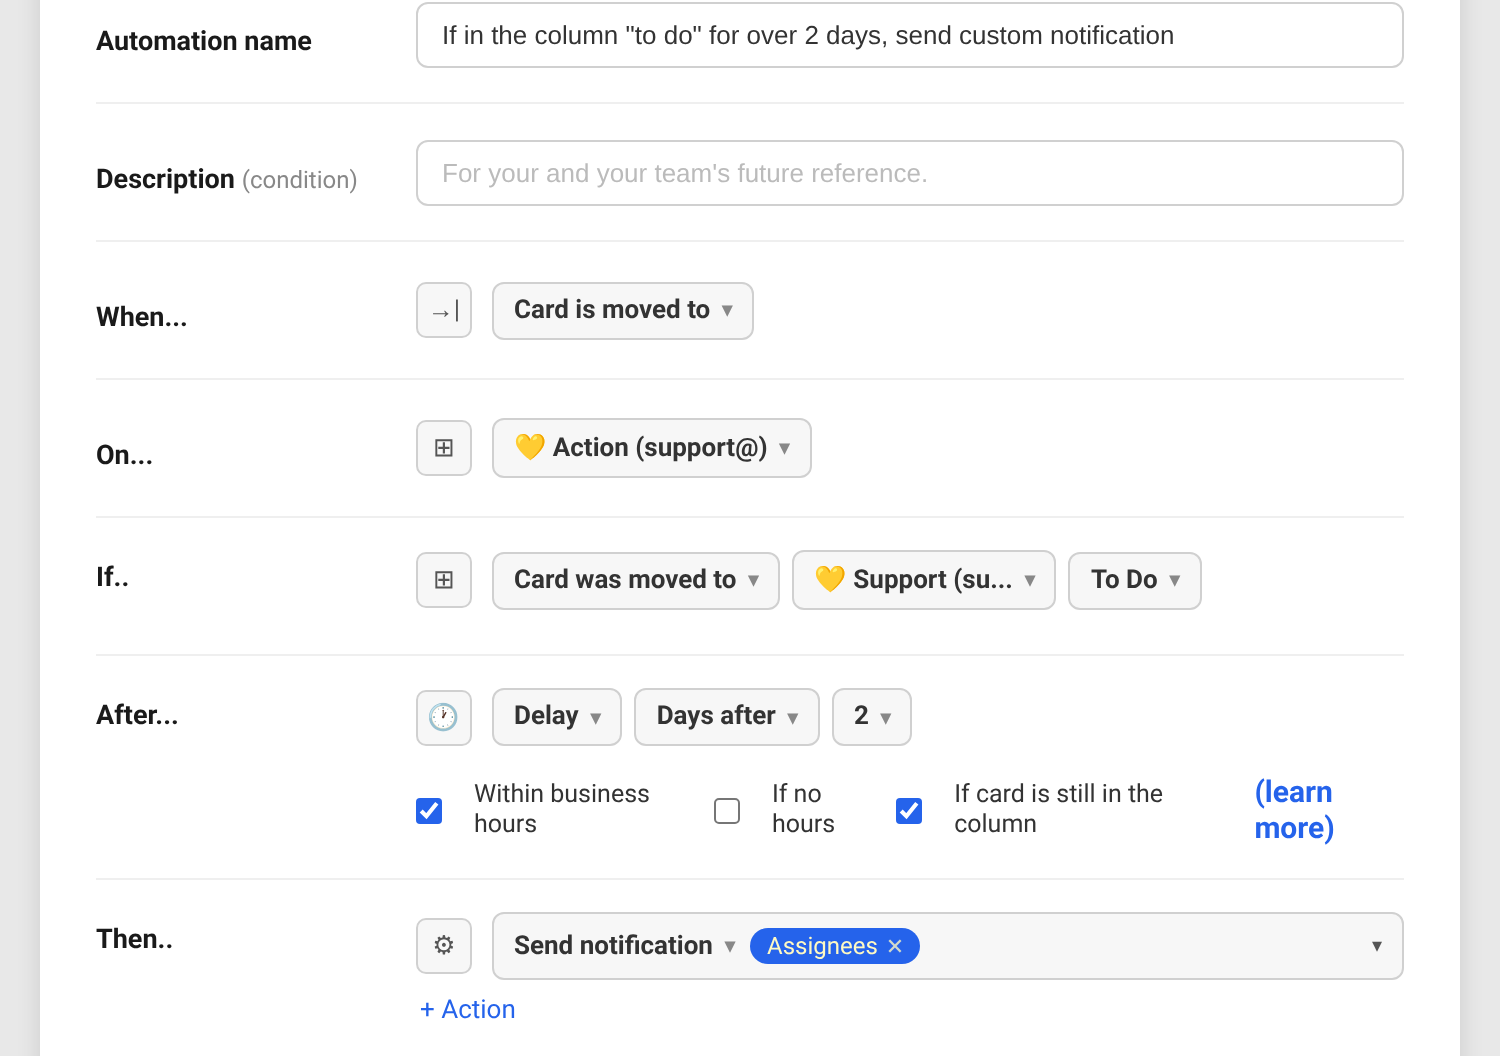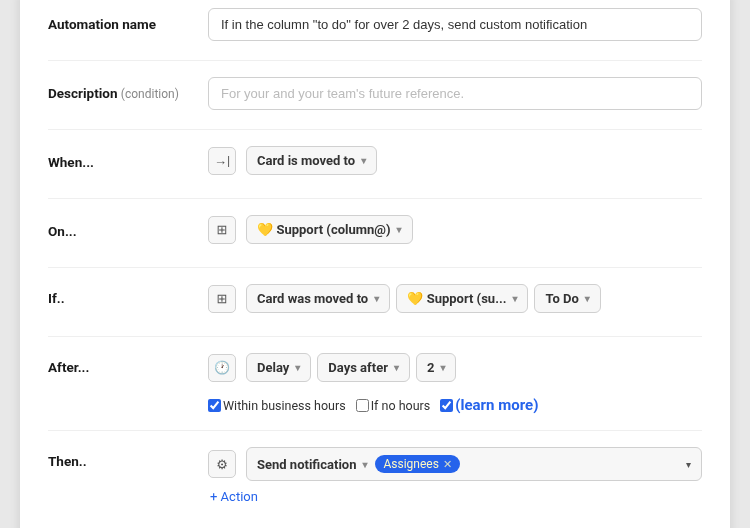--- a/index.html
+++ b/index.html
@@ -15,21 +15,21 @@
     }
     .card {
       background: #fff;
       border-radius: 12px;
       padding: 24px 28px;
       width: 710px;
       box-shadow: 0 2px 12px rgba(0,0,0,0.12);
     }
     .row {
       display: flex;
-      align-items: flex-start;
+      align-items: center;
       margin-bottom: 16px;
       min-height: 36px;
     }
     .row-label {
       width: 160px;
       font-size: 13.5px;
       font-weight: 700;
       color: #1a1a1a;
       padding-top: 8px;
       flex-shrink: 0;
@@ -121,21 +121,21 @@
       display: flex;
       align-items: center;
       gap: 10px;
       margin-top: 8px;
       font-size: 12.5px;
       color: #333;
     }
     .checkbox-group {
       display: flex;
       align-items: center;
-      gap: 2px;
+      gap: 16px;
     }
     input[type="checkbox"] {
       width: 13px;
       height: 13px;
       cursor: pointer;
       accent-color: #2563eb;
     }
     .learn-more {
       color: #2563eb;
       text-decoration: none;
@@ -242,21 +242,21 @@
 
   <hr class="row-divider">
 
   <div class="row">
     <div class="row-label">On...</div>
     <div class="row-content">
       <div class="icon-box">
         <span style="font-size:13px;color:#555;">⊞</span>
       </div>
       <div class="select-btn">
-        <span>💛 Support (column@)</span>
+        <span>💛 Action (support@)</span>
         <span class="chevron">▾</span>
       </div>
     </div>
   </div>
 
   <hr class="row-divider">
 
   <div class="row" style="align-items:flex-start;justify-content:flex-end;">
     <div class="row-label" style="padding-top:6px;">If..</div>
     <div class="row-content">
@@ -306,20 +306,21 @@
         <div class="checkbox-group">
           <input type="checkbox" checked="" style="">
           <span>Within business hours</span>
         </div>
         <div class="checkbox-group">
           <input type="checkbox" style="">
           <span>If no hours</span>
         </div>
         <div class="checkbox-group">
           <input type="checkbox" checked="" style="">
+          <span>If card is still in the column</span>
           <a class="learn-more">(learn more)</a>
         </div>
       </div>
     </div>
   </div>
 
   <hr class="row-divider">
 
   <div class="row" style="align-items:flex-start;">
     <div class="row-label" style="padding-top:6px;">Then..</div>

